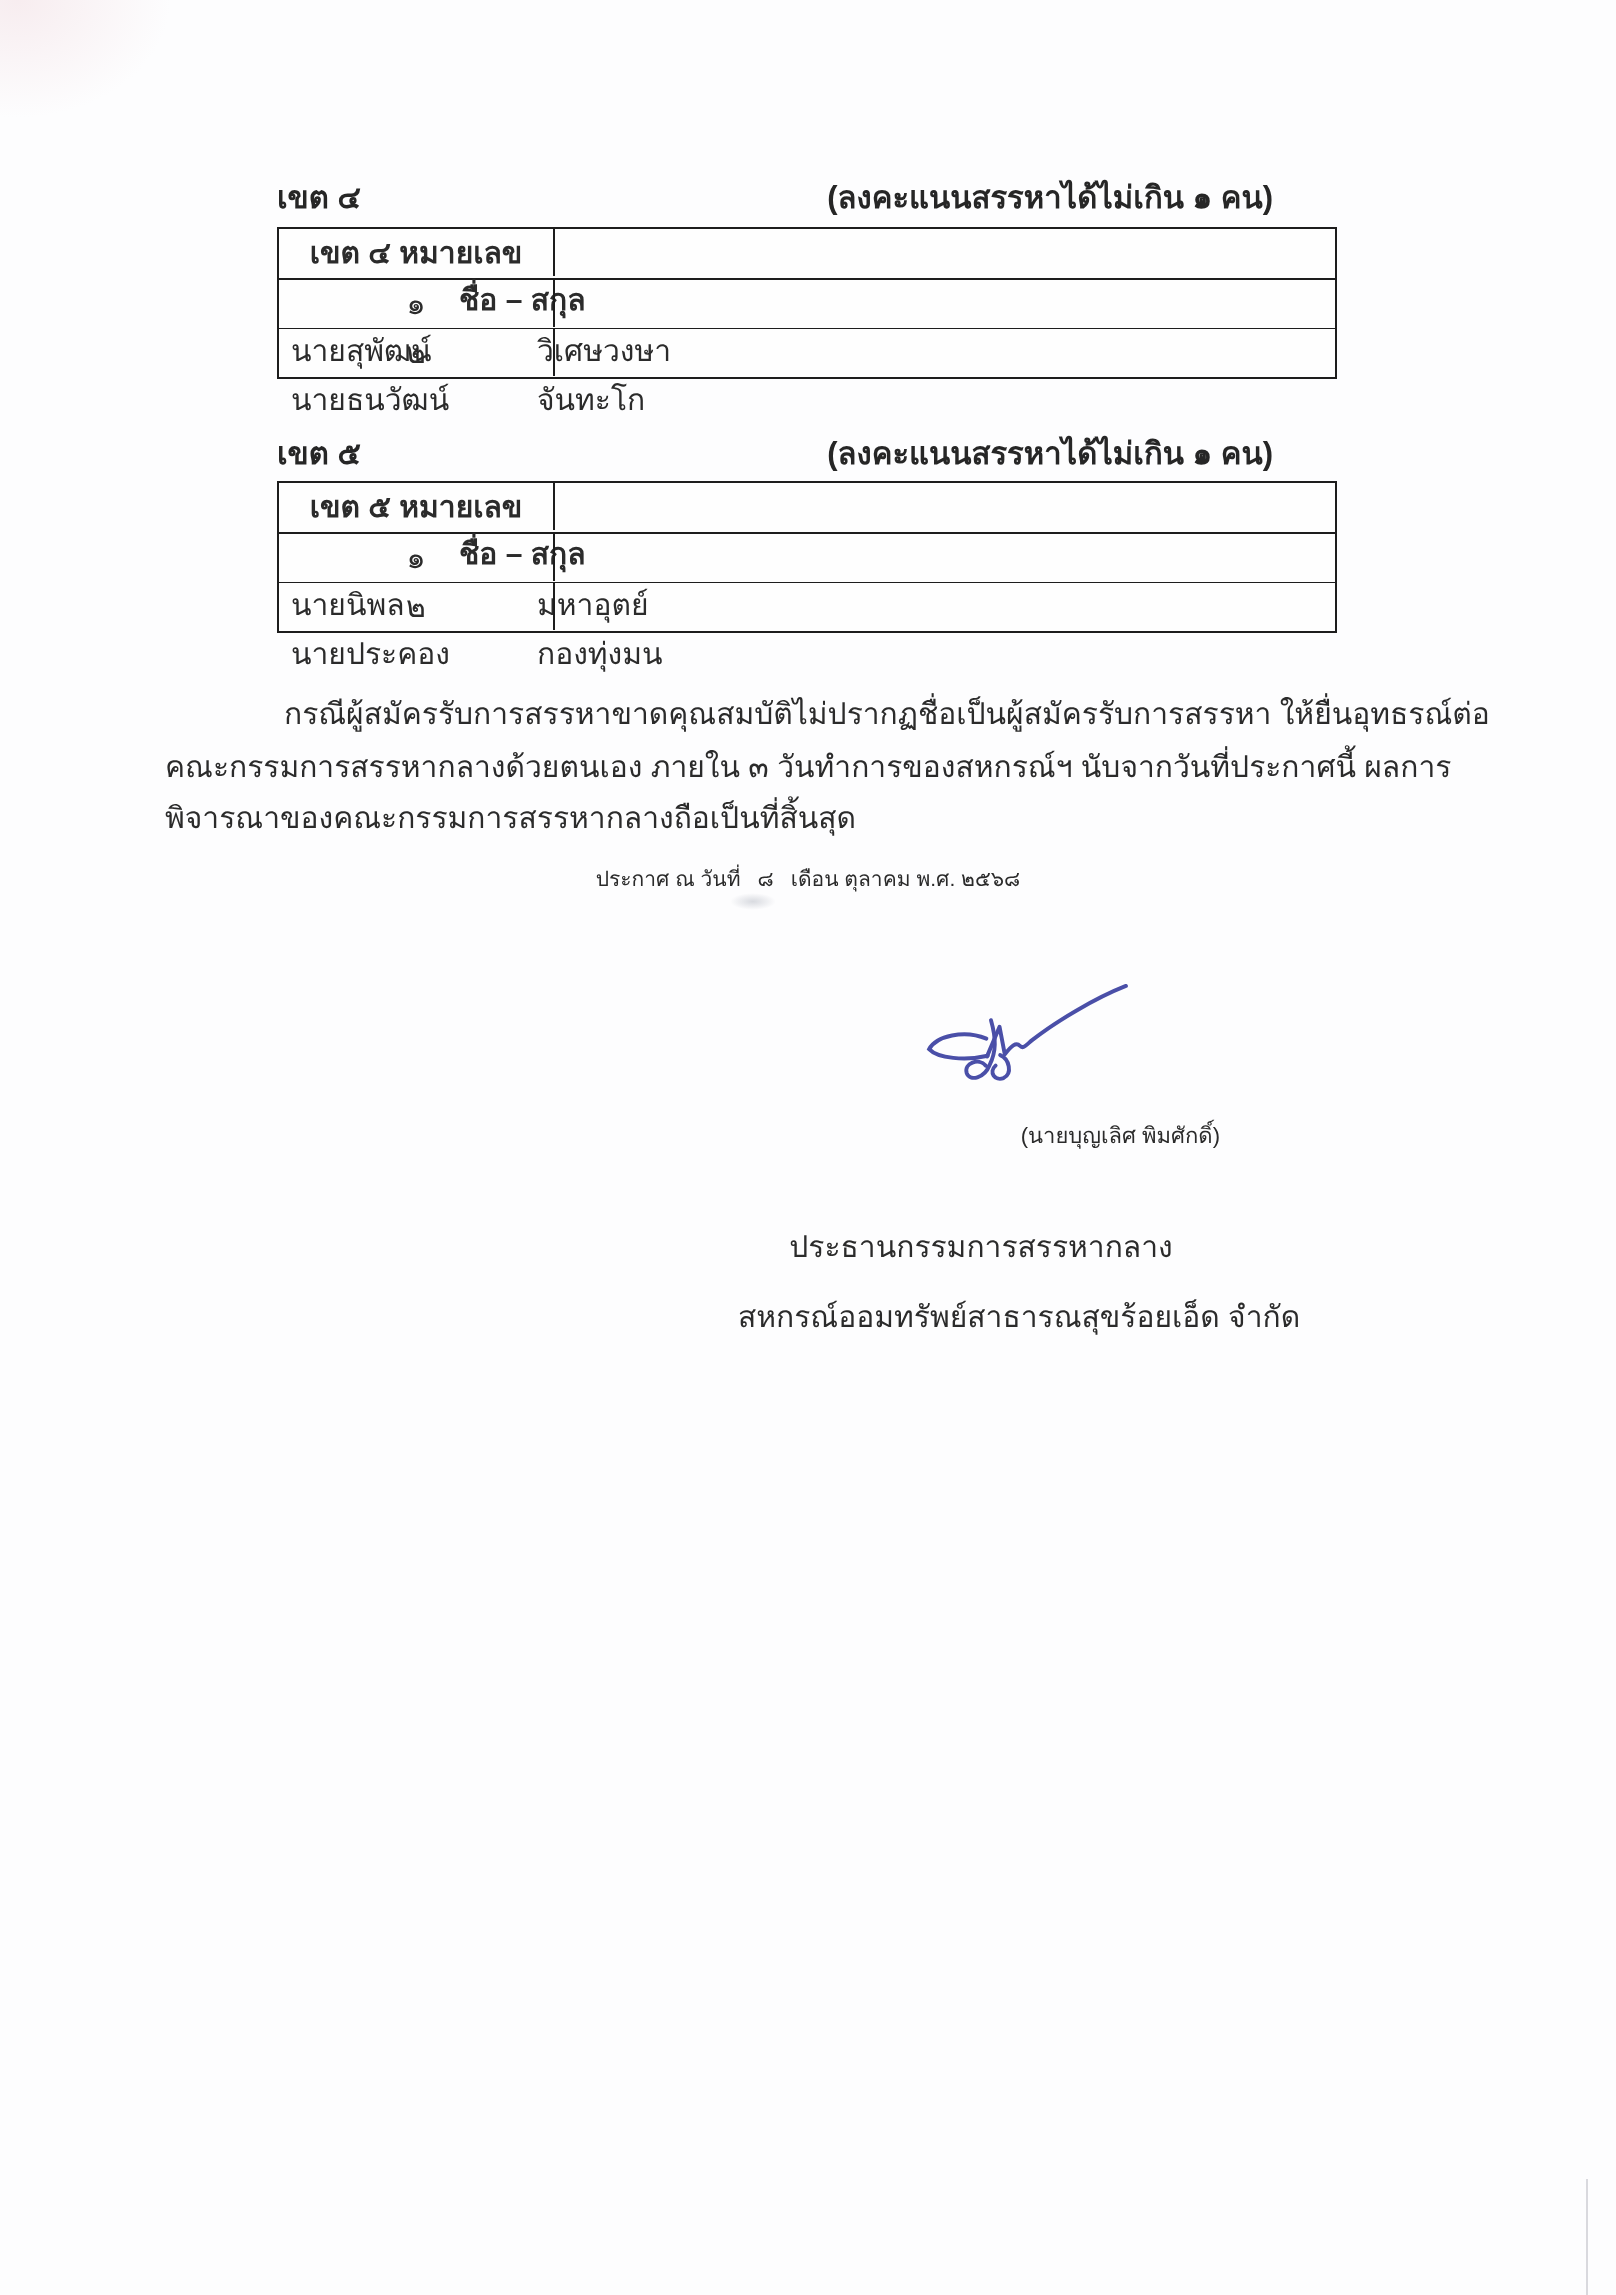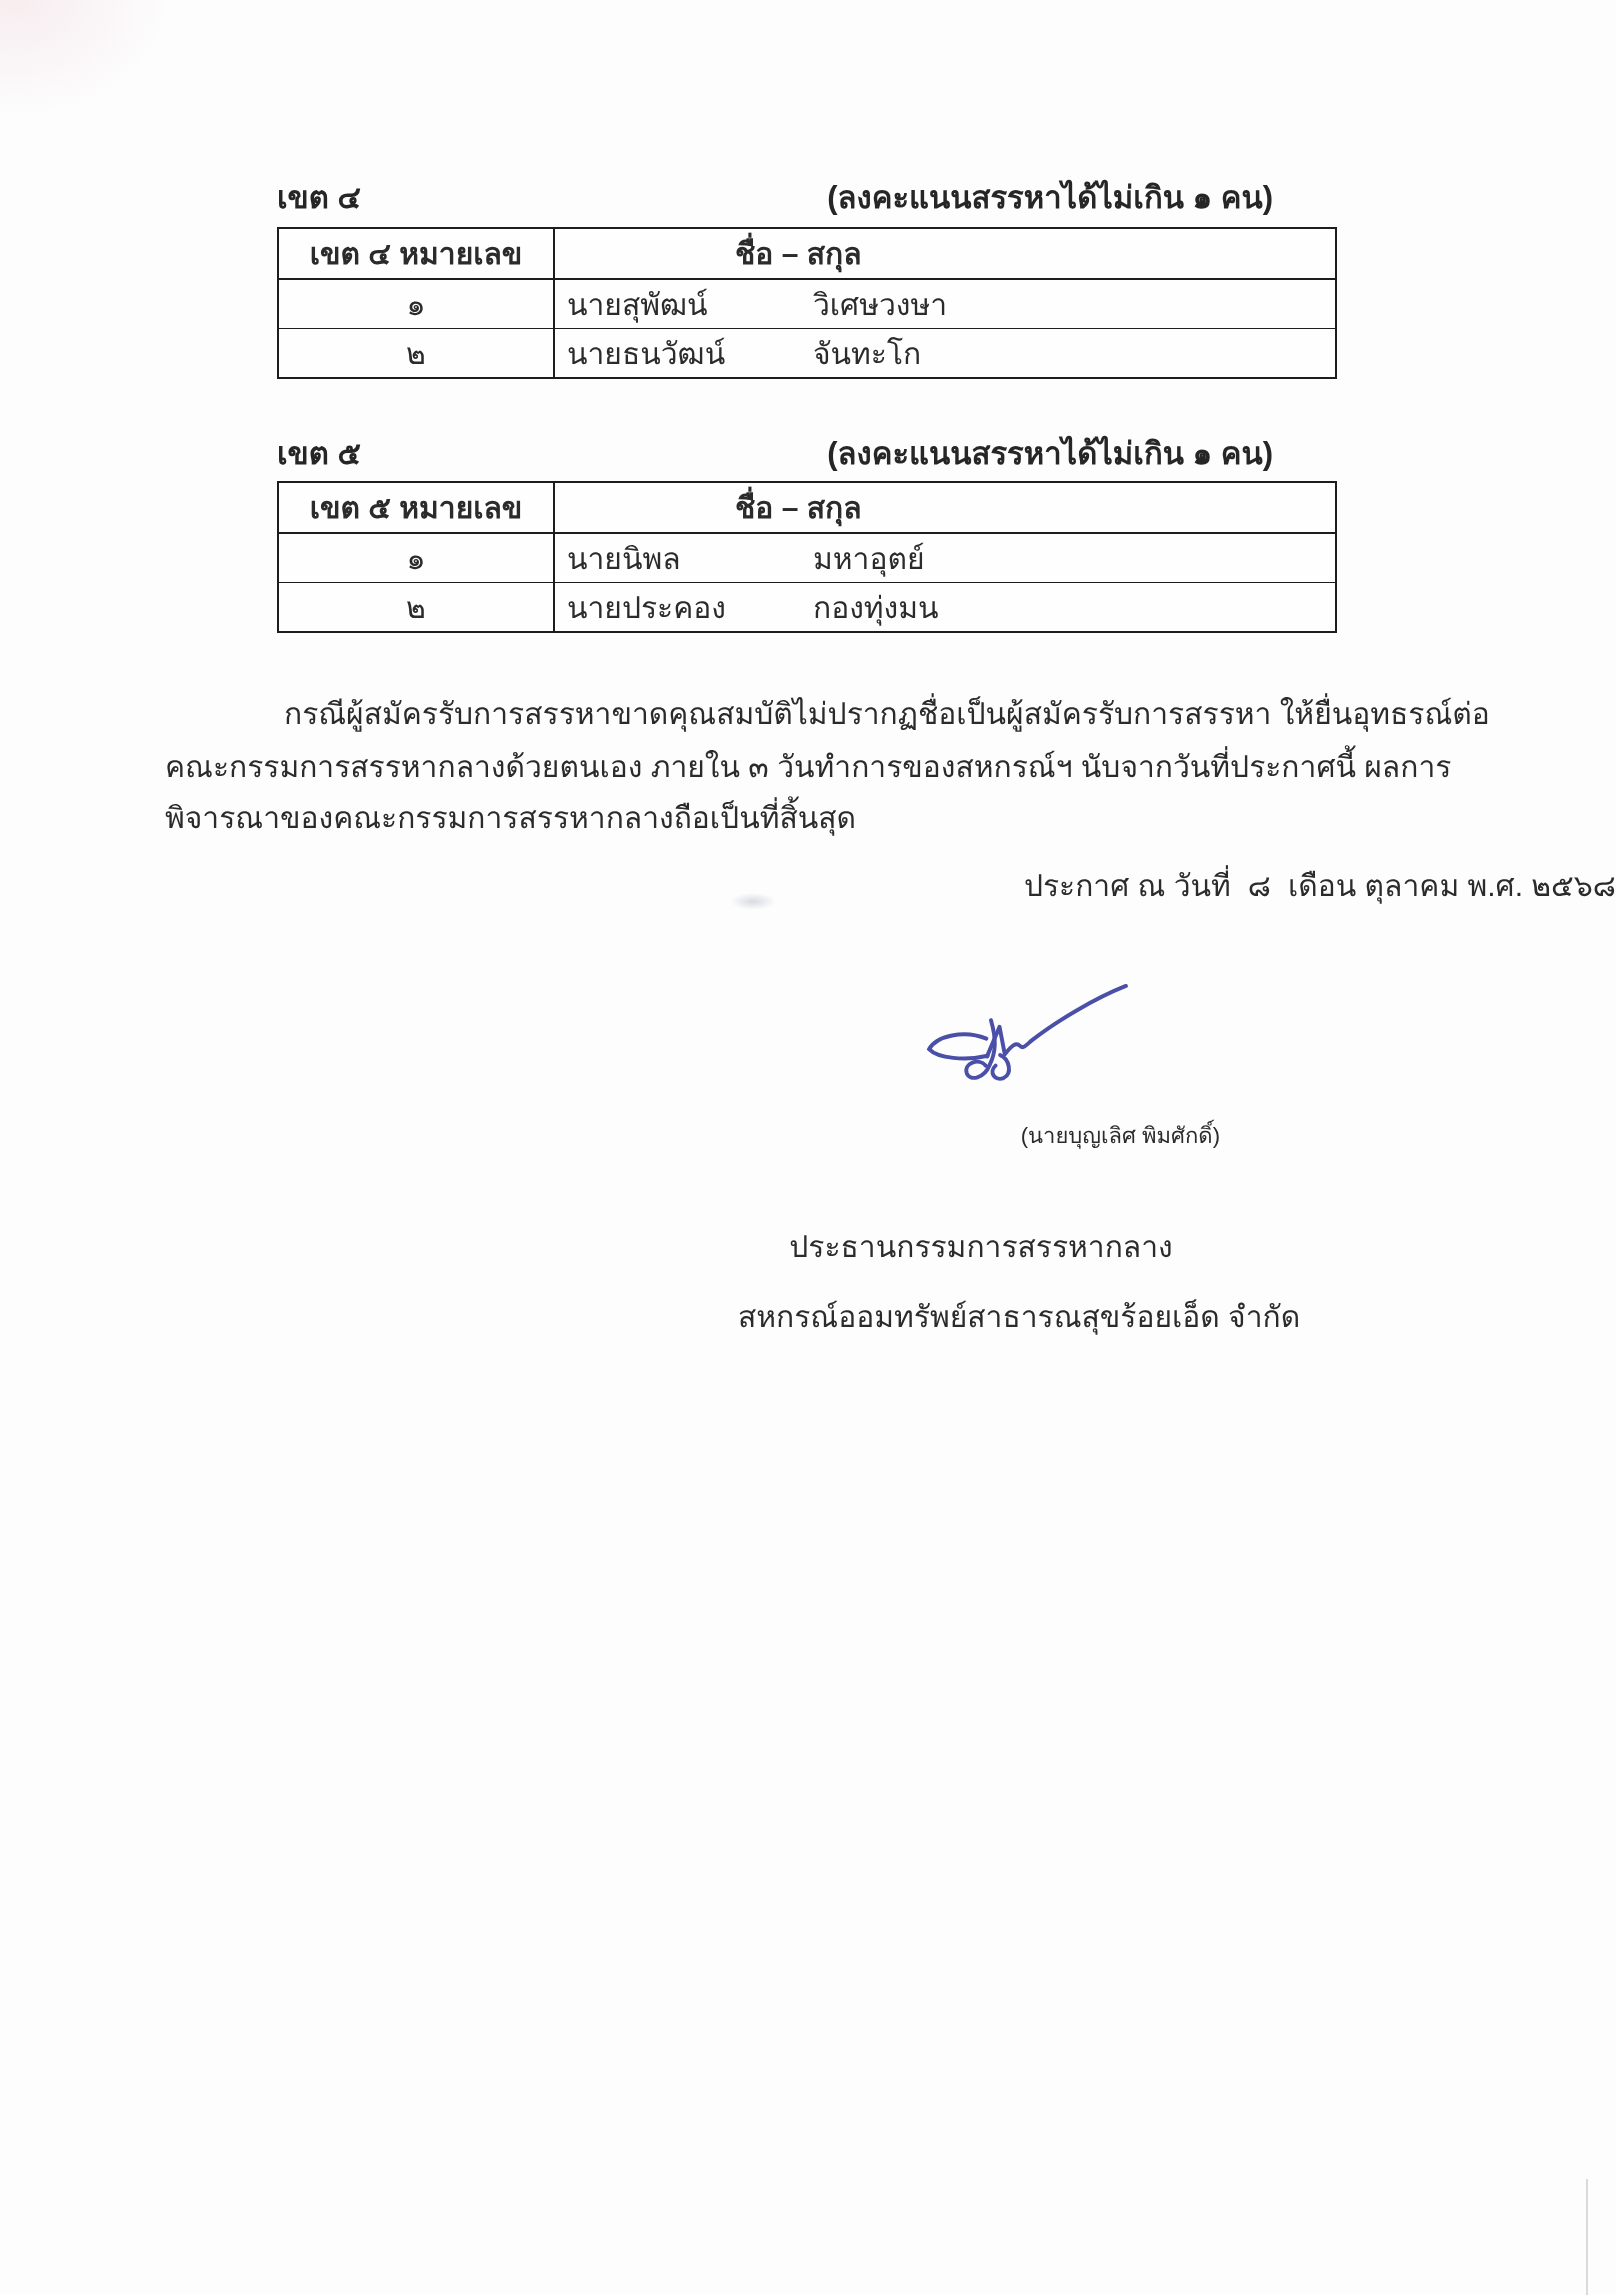--- a/index.html
+++ b/index.html
@@ -30,21 +30,21 @@
   }
   .zone-a { top:186px; }
   .zone-b { top:442px; }
   
   .ztable {
     position:absolute; left:277px; width:1060px;
     border:2.6px solid #1d1d1d; box-sizing:border-box; background:#fefefe;
   }
   .ztable-a { top:227px; }
   .ztable-b { top:481px; }
-  .trow { display:flex; box-sizing:border-box; }
+  .trow { display:flex; box-sizing:border-box;flex-direction:column; }
   .trow + .trow { border-top:1.3px solid #1d1d1d; }
   .trow.header { height:50px; border-bottom:0.7px solid #1d1d1d; }
   .trow.data { height:49px; }
   .cell-num {
     width:276px; box-sizing:border-box; border-right:2px solid #1d1d1d;
     display:flex; align-items:center; justify-content:center;
     font-size:30px; white-space:nowrap;
   }
   .cell-name {
     flex:1; display:flex; align-items:center; font-size:30px; white-space:nowrap;
@@ -54,22 +54,22 @@
   .trow.data .cell-name { padding-left:12px; }
   .fname { display:inline-block; width:246px; }
   
   .para-line {
     position:absolute; font-size:30px; line-height:41px; color:#2b2b2b; white-space:nowrap;
   }
   .pl1 { left:284px; top:693px; }
   .pl2 { left:165px; top:746px; }
   .pl3 { left:165px; top:797px;text-align:right; }
   .date-line {
-    position:absolute; left:0; top:862px; width:1616px; text-align:right;
-    font-size:30px; color:#2b2b2b; white-space:nowrap;
+    position:absolute; left:0; top:862px; width:1616px; text-align:center;
+    font-size:21px; color:#2b2b2b; white-space:nowrap;
   }
   .date-line .day { padding:0 17px; }
   
   .sig-svg { position:absolute; left:923px; top:982px; }
   .sig-name  { position:absolute; left:824px; width:396px; top:1118px; text-align:right; font-size:22px; white-space:nowrap; }
   .sig-title { position:absolute; left:783px; width:396px; top:1223px; text-align:center; font-size:30px; white-space:nowrap; }
   .sig-org   { position:absolute; left:738px; width:479px; top:1293px; text-align:center; font-size:30px; white-space:nowrap; }
 </style>
 </head>
 <body>

